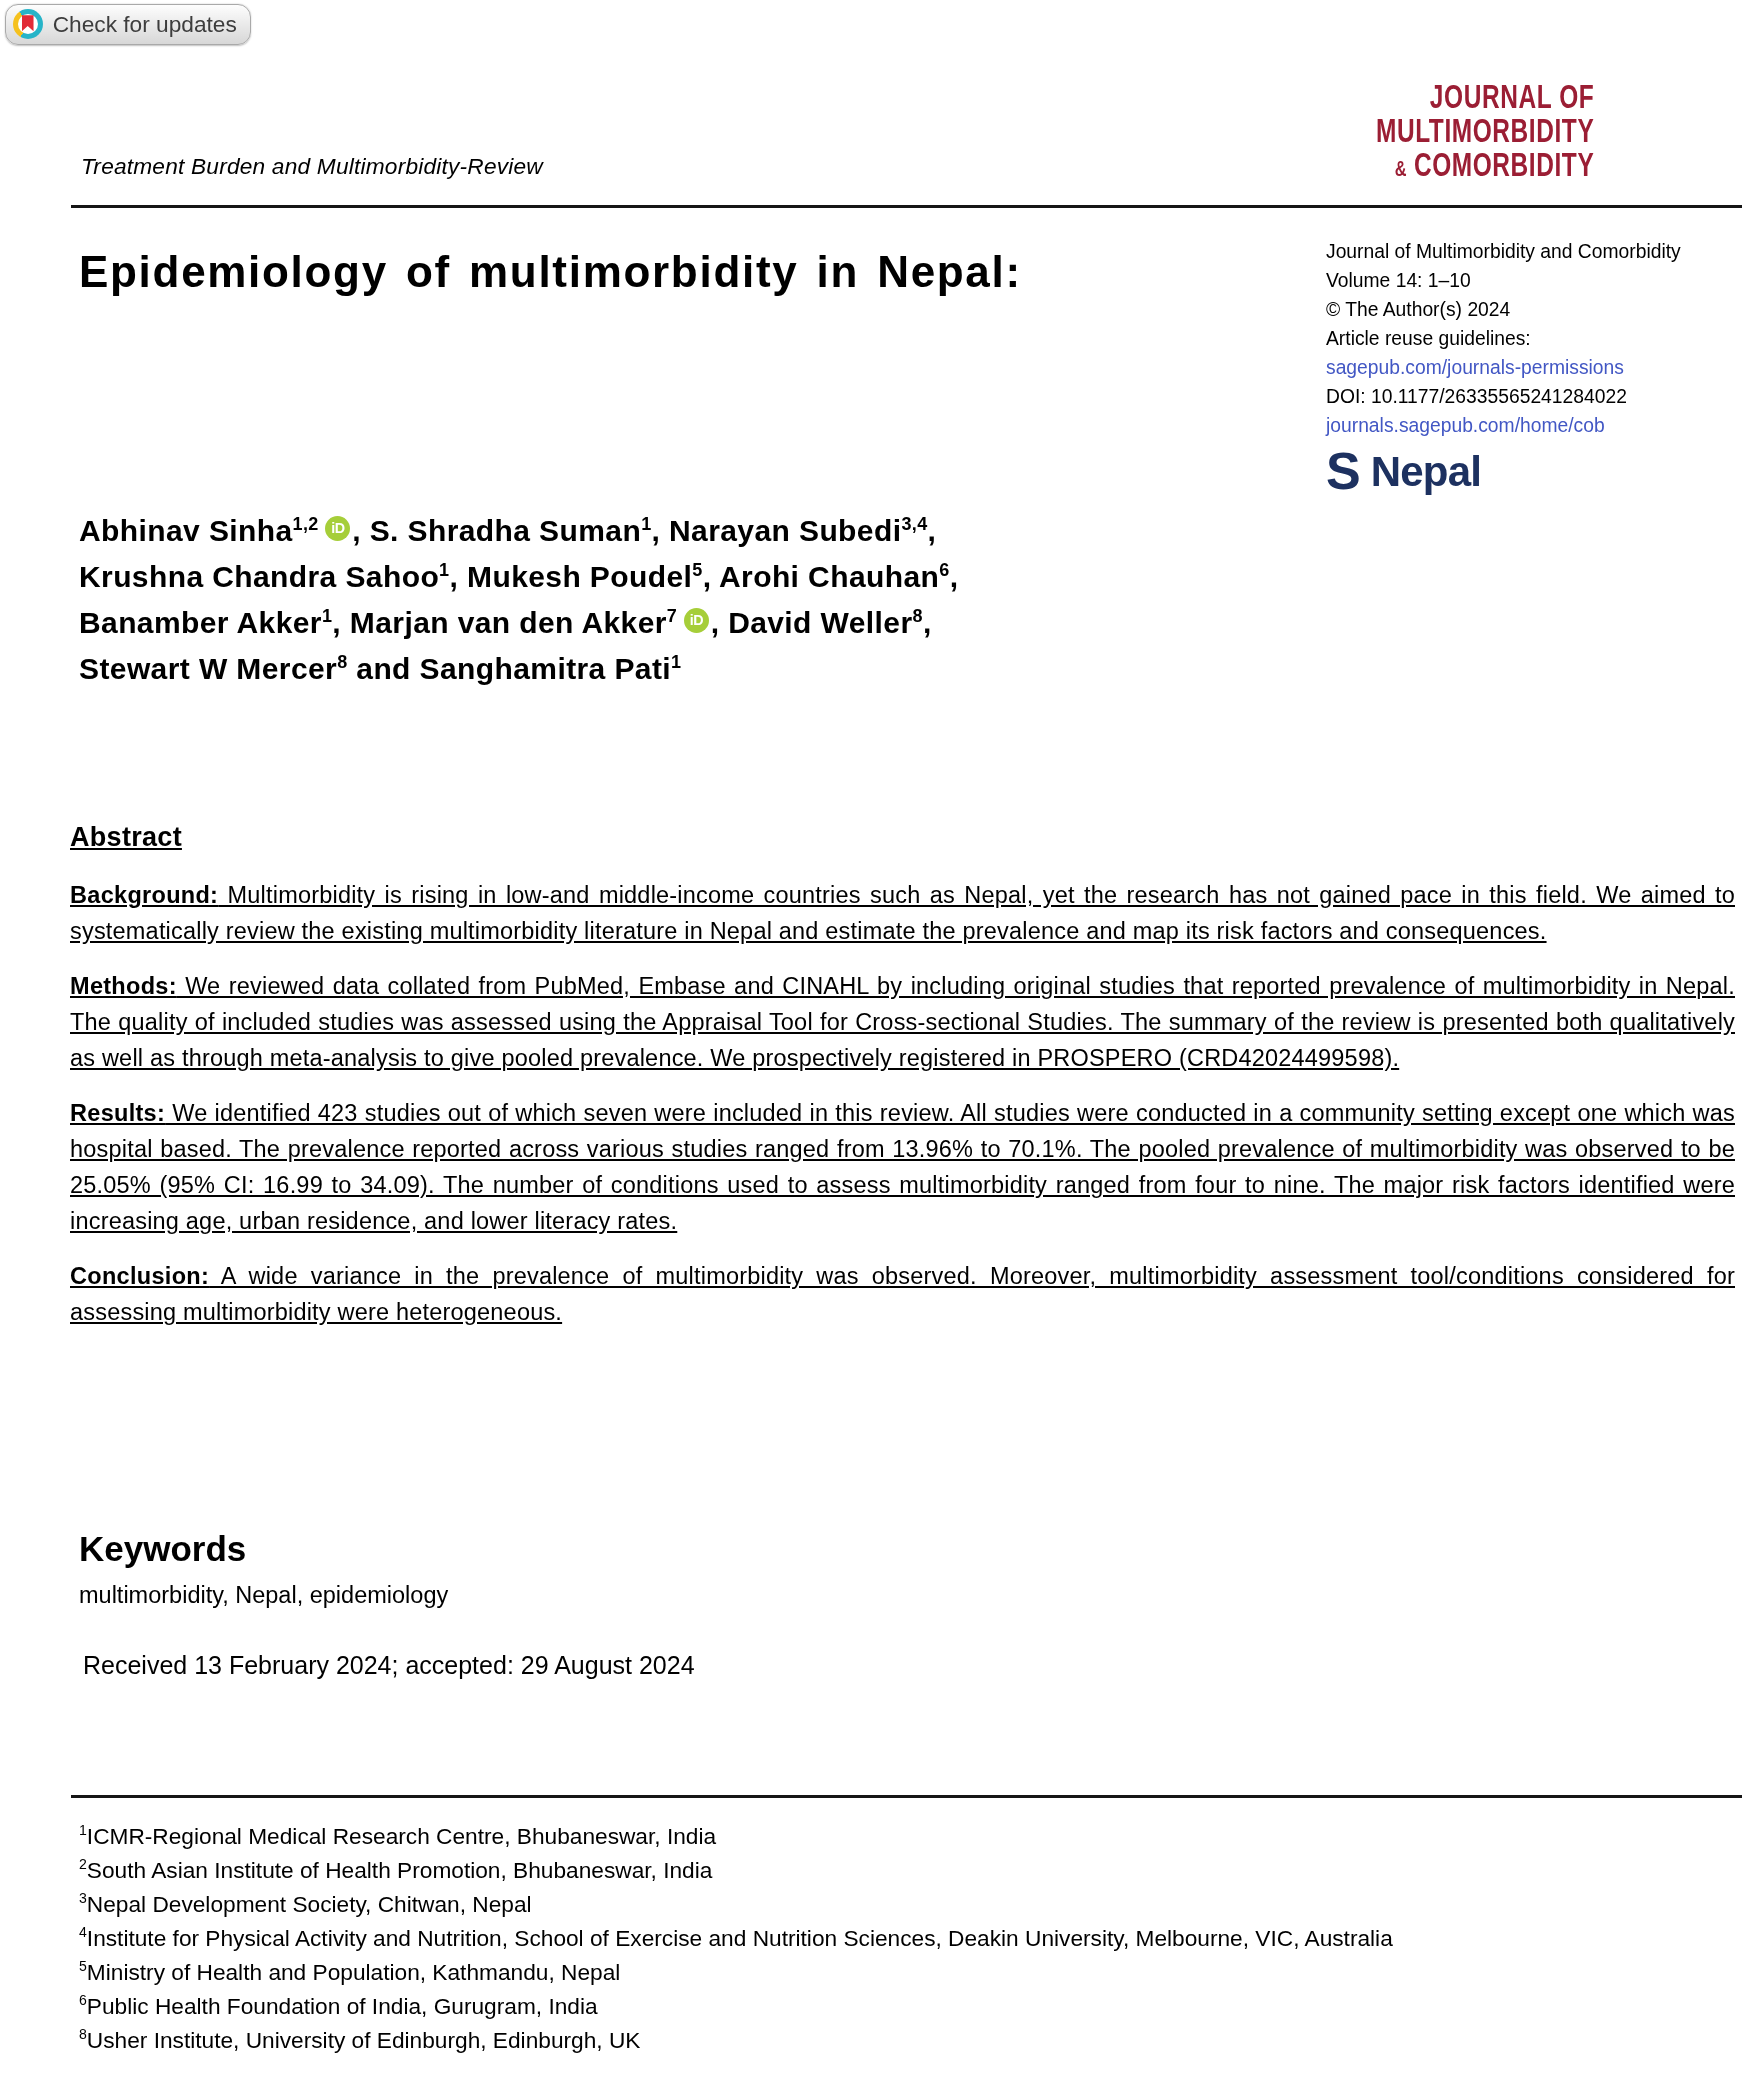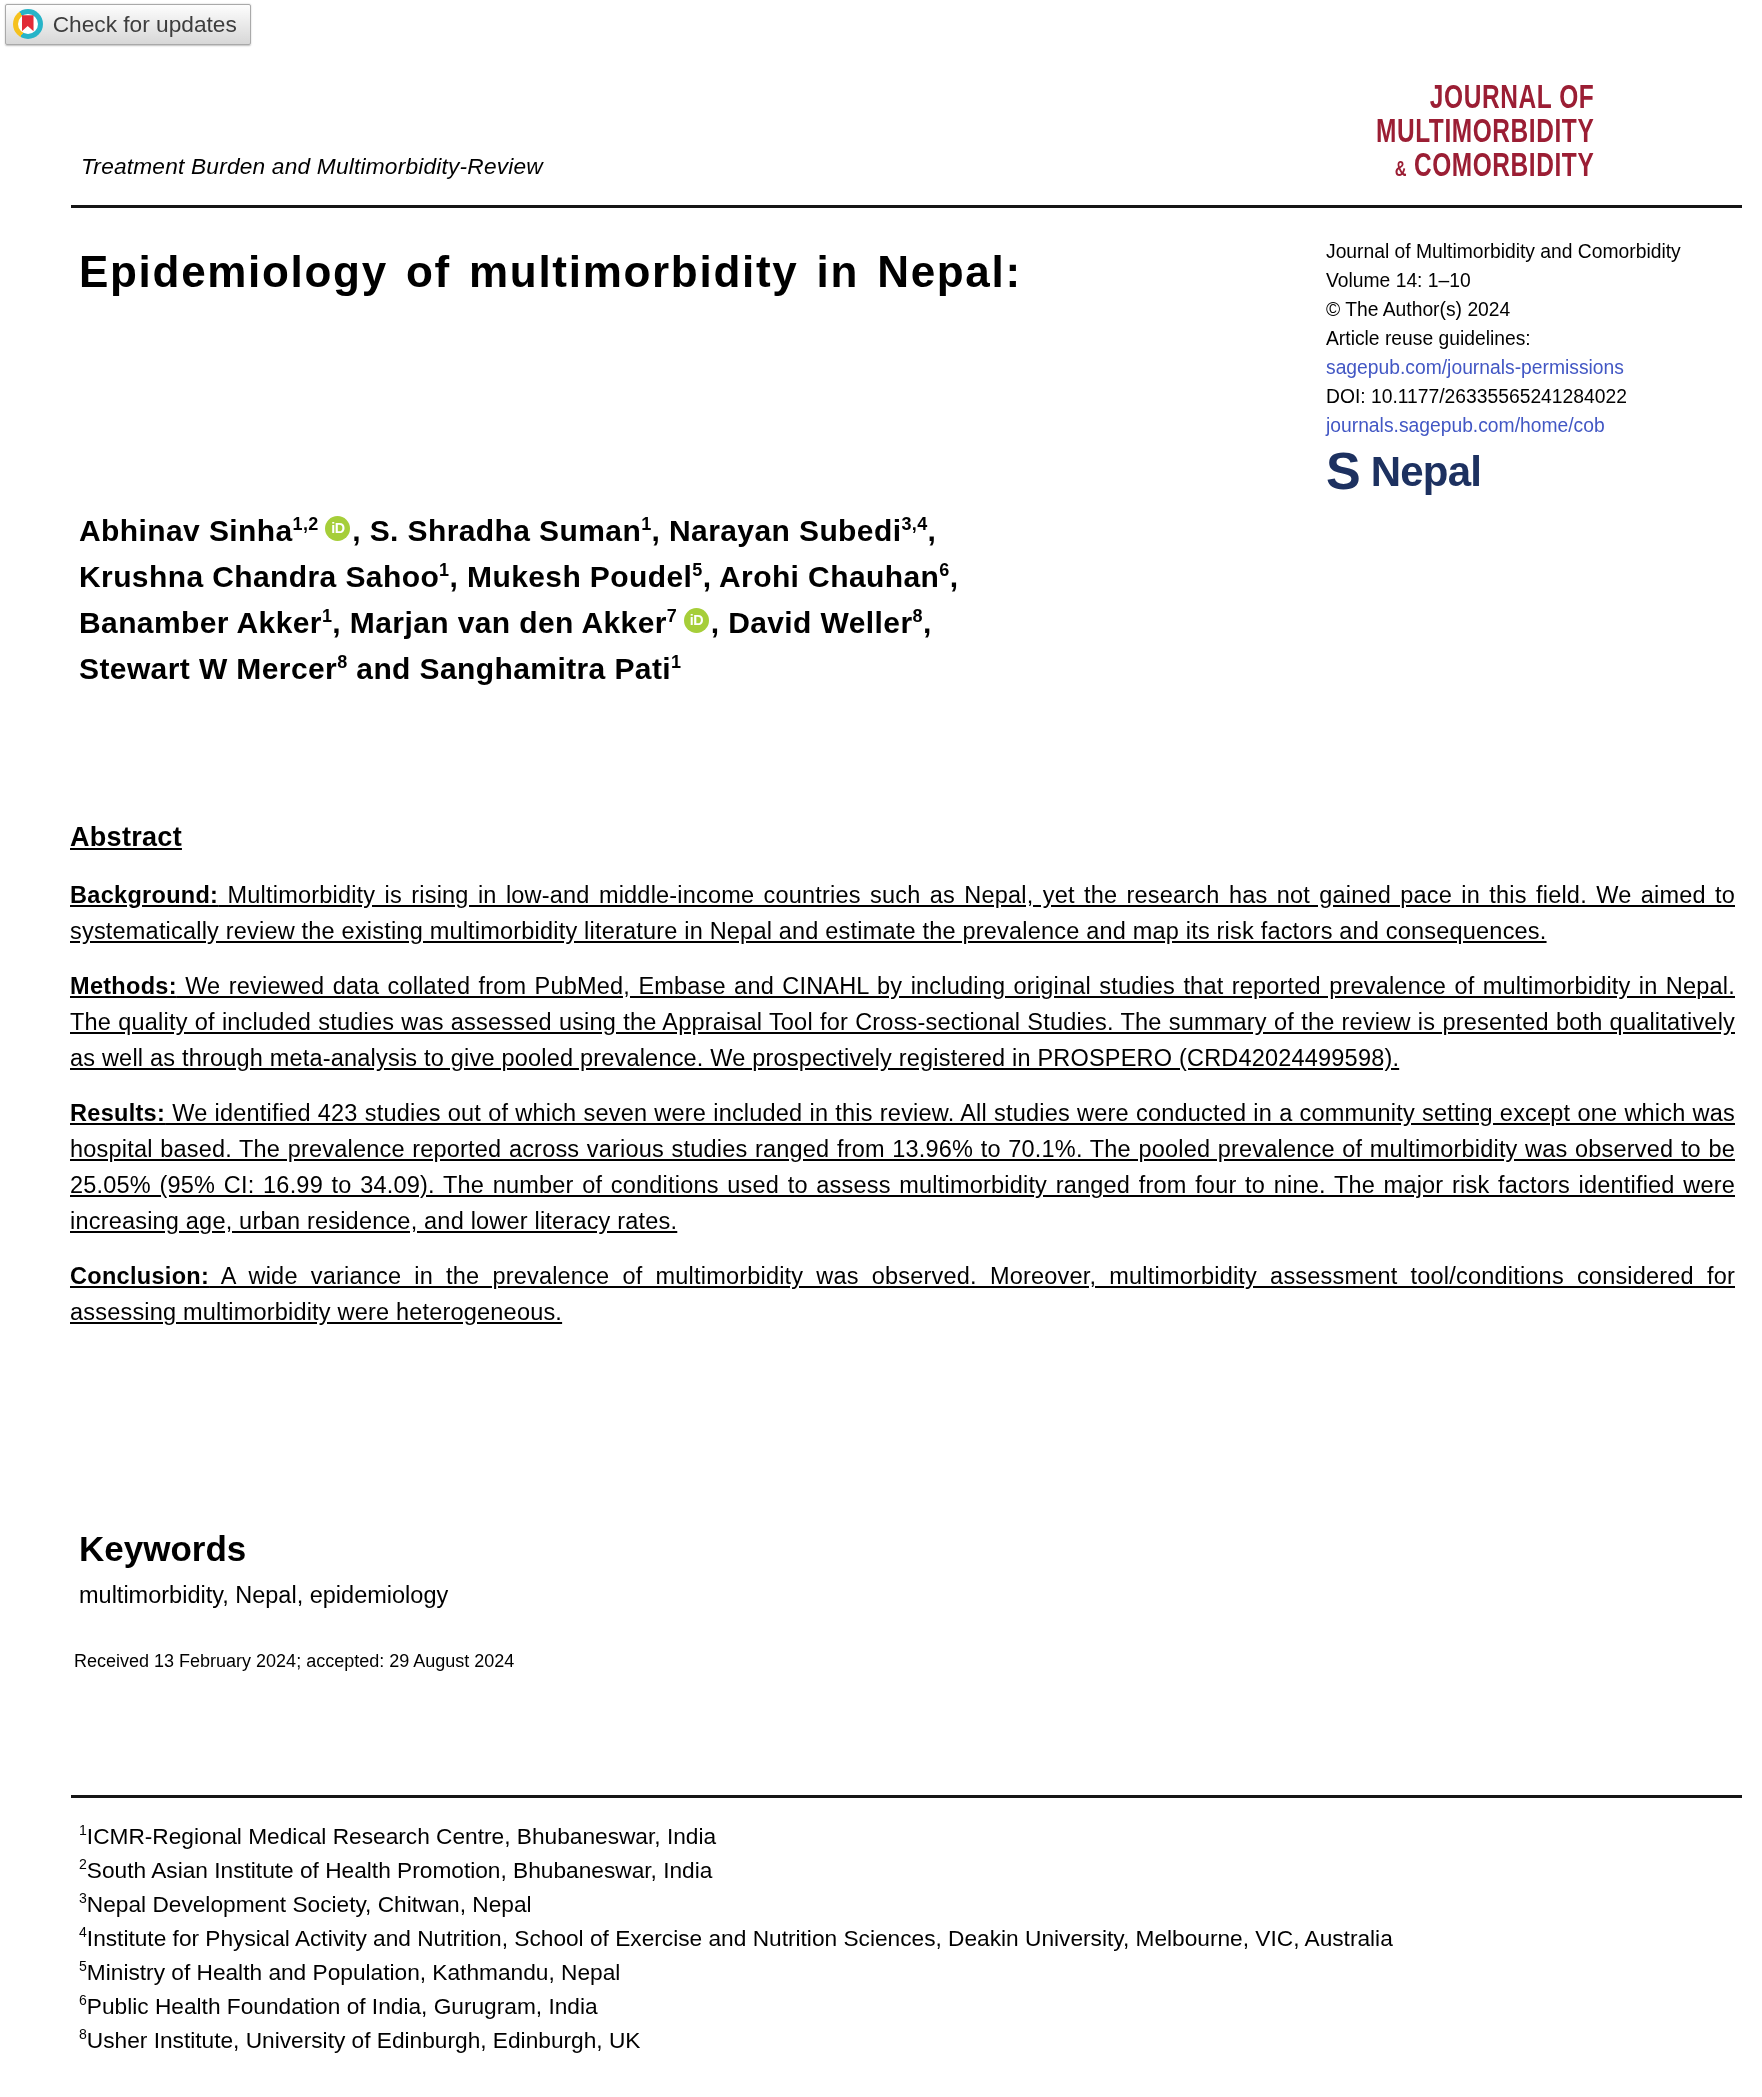--- a/index.html
+++ b/index.html
@@ -4,21 +4,21 @@
 <style>
   html,body{margin:0;padding:0;}
   body{
     width:1762px;height:2098px;position:relative;background:#ffffff;
     font-family:"Liberation Sans",sans-serif;color:#000;
     -webkit-font-smoothing:antialiased;
   }
   
   .badge{
     position:absolute;top:4.2px;left:5px;display:inline-flex;align-items:center;gap:10px;
-    padding:4.2px 13.4px 4.2px 6.7px;border:0.8px solid #a9a9a9;border-radius:2px;
+    padding:4.2px 13.4px 4.2px 6.7px;border:0.8px solid #a9a9a9;border-radius:13px;
     background:linear-gradient(#fdfdfd,#d7d7d7);box-shadow:0 0.8px 1.7px rgba(0,0,0,.25);
     cursor:pointer;
   }
   .crossref-ring{
     width:30px;height:30px;border-radius:50%;
     background:conic-gradient(from 210deg, var(--badge_yellow,#f5c11e) 0 32%, var(--badge_teal,#27b4c8) 32% 100%);
     display:flex;align-items:center;justify-content:center;
   }
   .crossref-inner{
     width:20px;height:20px;border-radius:50%;background:#fff;
@@ -74,21 +74,21 @@
   .abstract h2{font-size:27px;font-weight:700;margin:0 0 23.5px 0;letter-spacing:0.3px;}
   .abs-p{
     font-size:23.5px;line-height:36px;margin:0 0 19.3px 0;
     text-align:justify;letter-spacing:0.2px;
   }
   .abs-p b{letter-spacing:0.3px;}
   
   .keywords{position:absolute;top:1529px;left:79px;}
   .keywords h2{font-size:35px;font-weight:700;margin:0 0 13.4px 0;}
   .keywords .kw-line{font-size:23.5px;}
-  .dates{position:absolute;top:1651px;left:74px;font-size:18px;}
+  .dates{position:absolute;top:1651px;left:83px;font-size:25px;}
   
   .footnotes{position:absolute;top:1819px;left:79px;width:1665px;font-size:22.7px;line-height:34px;}
   .footnotes sup{font-size:62%;line-height:0;}
 </style>
 </head>
 <body>
 
 <div class="badge">
   <span class="crossref-ring">
     <span class="crossref-inner">

